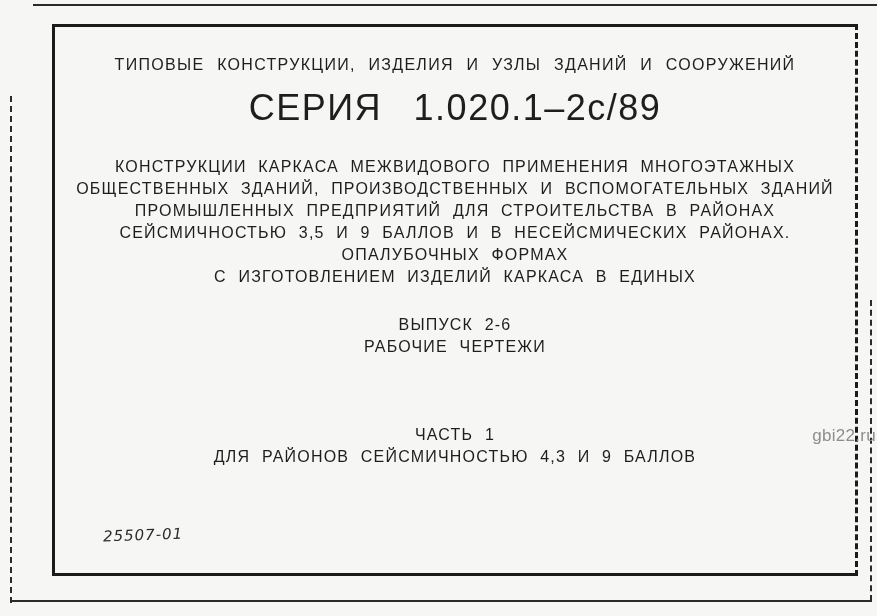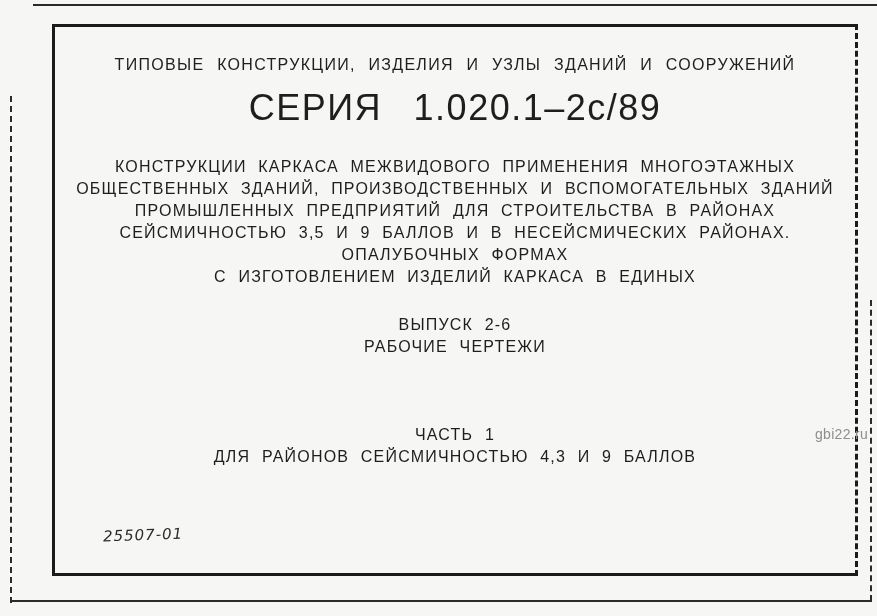--- a/index.html
+++ b/index.html
@@ -80,22 +80,22 @@
   .doc-number {
     position: absolute; left: 103px; top: 526px;
     font-family: "DejaVu Sans", sans-serif;
     font-style: italic;
     font-size: 15px;
     letter-spacing: 1px;
     color: #2a2a2a;
     transform: rotate(-2deg);
   }
   .watermark {
-    position: absolute; right: 9px; top: 426px;
-    font-size: 14px;
+    position: absolute; right: 1px; top: 426px;
+    font-size: 17px;
     color: #8e8e8e;
     letter-spacing: 0.3px;
     z-index: 5;
   }
 </style>
 </head>
 <body>
 
 <div class="page">
 

